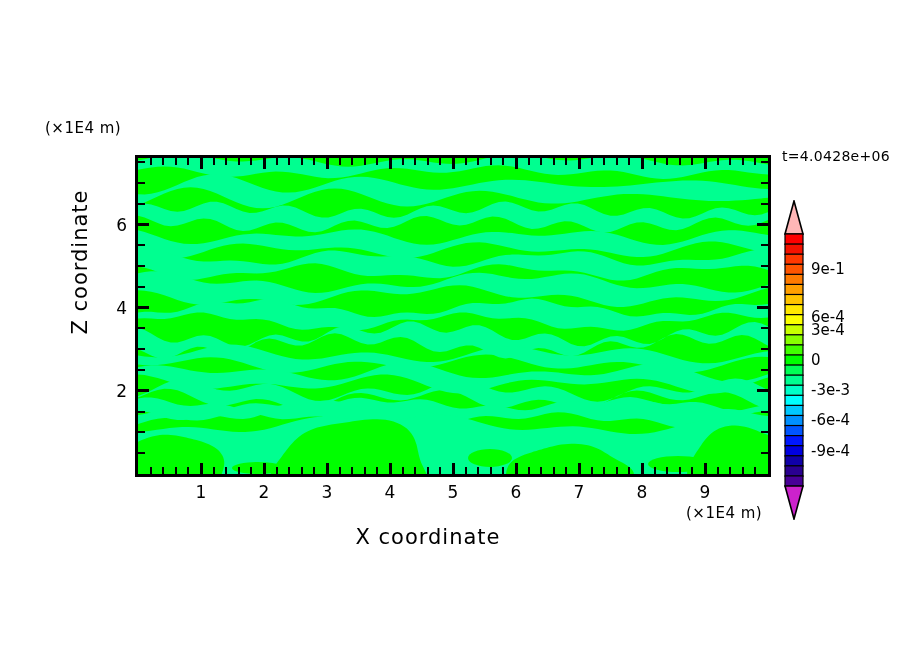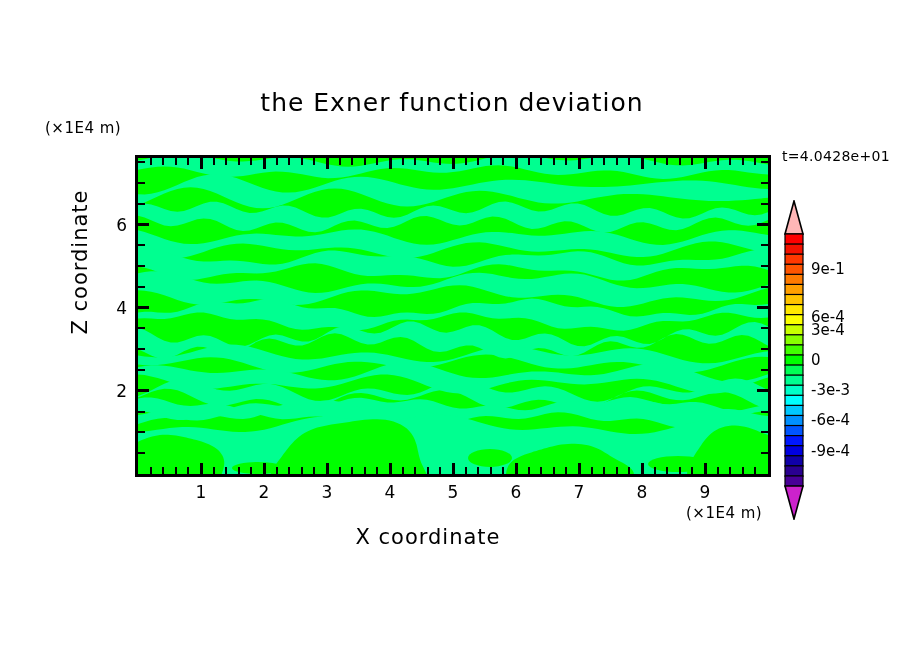--- a/index.html
+++ b/index.html
@@ -152,27 +152,26 @@
     color: #000;
     transform: translateY(-50%);
     white-space: nowrap;
   }
 </style>
 </head>
 <body>
 
 <div id="page">
 
-  <div id="chart-title">the Exner function deviation</div>
 
   <div id="units-top-left">(×1E4 m)</div>
 
   <div id="units-bottom-right">(×1E4 m)</div>
 
-  <div id="timestamp">t=4.0428e+01</div>
+  <div id="timestamp">t=4.0428e+06</div>
 
   <div id="plot-frame">
     <svg id="plot-canvas" viewBox="0 0 630 316" preserveAspectRatio="none">
         <rect x="0" y="0" width="630" height="316" fill="#00ff00"></rect>
         <path d="M 0.0,2.5 L 6.6,1.2 L 13.1,-0.3 L 19.7,-1.8 L 26.3,-3.2 L 32.8,-4.2 L 39.4,-4.8 L 45.9,-4.9 L 52.5,-4.4 L 59.1,-3.5 L 65.6,-2.2 L 72.2,-0.7 L 78.8,0.7 L 85.3,2.0 L 91.9,3.0 L 98.4,3.5 L 105.0,3.5 L 111.6,3.1 L 118.1,2.4 L 124.7,1.4 L 131.3,0.4 L 137.8,-0.4 L 144.4,-0.9 L 150.9,-0.9 L 157.5,-0.5 L 164.1,0.4 L 170.6,1.7 L 177.2,3.2 L 183.8,4.9 L 190.3,6.4 L 196.9,7.6 L 203.4,8.4 L 210.0,8.7 L 216.6,8.5 L 223.1,7.7 L 229.7,6.6 L 236.3,5.3 L 242.8,3.9 L 249.4,2.7 L 255.9,1.7 L 262.5,1.2 L 269.1,1.2 L 275.6,1.6 L 282.2,2.4 L 288.8,3.3 L 295.3,4.4 L 301.9,5.2 L 308.4,5.8 L 315.0,6.0 L 321.6,5.6 L 328.1,4.8 L 334.7,3.6 L 341.3,2.0 L 347.8,0.3 L 354.4,-1.3 L 360.9,-2.7 L 367.5,-3.7 L 374.1,-4.2 L 380.6,-4.1 L 387.2,-3.6 L 393.8,-2.6 L 400.3,-1.4 L 406.9,-0.2 L 413.4,1.0 L 420.0,1.9 L 426.6,2.3 L 433.1,2.4 L 439.7,1.9 L 446.3,1.1 L 452.8,0.1 L 459.4,-1.0 L 465.9,-2.0 L 472.5,-2.7 L 479.1,-3.0 L 485.6,-2.8 L 492.2,-2.0 L 498.8,-0.9 L 505.3,0.7 L 511.9,2.4 L 518.4,4.1 L 525.0,5.6 L 531.6,6.7 L 538.1,7.3 L 544.7,7.5 L 551.3,7.1 L 557.8,6.3 L 564.4,5.3 L 570.9,4.1 L 577.5,3.0 L 584.1,2.2 L 590.6,1.8 L 597.2,1.8 L 603.8,2.2 L 610.3,3.0 L 616.9,4.1 L 623.4,5.4 L 630.0,6.5 L 630.0,16.4 L 623.4,16.0 L 616.9,15.3 L 610.3,14.4 L 603.8,13.4 L 597.2,12.6 L 590.6,12.1 L 584.1,12.0 L 577.5,12.4 L 570.9,13.3 L 564.4,14.5 L 557.8,16.0 L 551.3,17.6 L 544.7,19.0 L 538.1,20.1 L 531.6,20.8 L 525.0,20.9 L 518.4,20.5 L 511.9,19.7 L 505.3,18.4 L 498.8,16.9 L 492.2,15.5 L 485.6,14.1 L 479.1,13.1 L 472.5,12.6 L 465.9,12.5 L 459.4,12.8 L 452.8,13.5 L 446.3,14.5 L 439.7,15.5 L 433.1,16.3 L 426.6,16.8 L 420.0,17.0 L 413.4,16.6 L 406.9,15.8 L 400.3,14.5 L 393.8,13.0 L 387.2,11.4 L 380.6,9.8 L 374.1,8.5 L 367.5,7.7 L 360.9,7.3 L 354.4,7.5 L 347.8,8.1 L 341.3,9.2 L 334.7,10.5 L 328.1,11.9 L 321.6,13.2 L 315.0,14.1 L 308.4,14.7 L 301.9,14.8 L 295.3,14.5 L 288.8,13.7 L 282.2,12.8 L 275.6,11.8 L 269.1,10.8 L 262.5,10.2 L 255.9,10.0 L 249.4,10.3 L 242.8,11.0 L 236.3,12.2 L 229.7,13.8 L 223.1,15.4 L 216.6,17.1 L 210.0,18.5 L 203.4,19.6 L 196.9,20.1 L 190.3,20.2 L 183.8,19.7 L 177.2,18.8 L 170.6,17.6 L 164.1,16.3 L 157.5,15.2 L 150.9,14.2 L 144.4,13.7 L 137.8,13.6 L 131.3,14.0 L 124.7,14.7 L 118.1,15.7 L 111.6,16.9 L 105.0,17.9 L 98.4,18.6 L 91.9,19.0 L 85.3,18.8 L 78.8,18.2 L 72.2,17.1 L 65.6,15.6 L 59.1,13.9 L 52.5,12.2 L 45.9,10.6 L 39.4,9.5 L 32.8,8.7 L 26.3,8.5 L 19.7,8.8 L 13.1,9.6 L 6.6,10.6 L 0.0,11.7 Z" fill="#00ff90"></path>
         <path d="M 0.0,36.2 L 6.6,36.4 L 13.1,35.7 L 19.7,34.3 L 26.3,32.3 L 32.8,29.7 L 39.4,26.9 L 45.9,24.0 L 52.5,21.4 L 59.1,19.1 L 65.6,17.5 L 72.2,16.5 L 78.8,16.3 L 85.3,16.9 L 91.9,18.2 L 98.4,20.1 L 105.0,22.4 L 111.6,25.0 L 118.1,27.6 L 124.7,30.0 L 131.3,32.0 L 137.8,33.6 L 144.4,34.4 L 150.9,34.6 L 157.5,34.2 L 164.1,33.0 L 170.6,31.4 L 177.2,29.4 L 183.8,27.2 L 190.3,24.9 L 196.9,22.8 L 203.4,21.0 L 210.0,19.7 L 216.6,18.9 L 223.1,18.7 L 229.7,19.0 L 236.3,19.9 L 242.8,21.2 L 249.4,22.8 L 255.9,24.6 L 262.5,26.4 L 269.1,28.1 L 275.6,29.6 L 282.2,30.8 L 288.8,31.5 L 295.3,31.8 L 301.9,31.7 L 308.4,31.1 L 315.0,30.2 L 321.6,29.1 L 328.1,27.8 L 334.7,26.4 L 341.3,25.1 L 347.8,23.9 L 354.4,22.9 L 360.9,22.2 L 367.5,21.8 L 374.1,21.7 L 380.6,21.9 L 387.2,22.3 L 393.8,23.0 L 400.3,23.8 L 406.9,24.6 L 413.4,25.5 L 420.0,26.4 L 426.6,27.2 L 433.1,27.9 L 439.7,28.4 L 446.3,28.8 L 452.8,29.0 L 459.4,29.1 L 465.9,29.0 L 472.5,28.8 L 479.1,28.4 L 485.6,28.0 L 492.2,27.4 L 498.8,26.7 L 505.3,26.0 L 511.9,25.3 L 518.4,24.6 L 525.0,24.0 L 531.6,23.4 L 538.1,22.9 L 544.7,22.6 L 551.3,22.4 L 557.8,22.5 L 564.4,22.8 L 570.9,23.3 L 577.5,24.1 L 584.1,25.0 L 590.6,26.0 L 597.2,27.1 L 603.8,28.2 L 610.3,29.3 L 616.9,30.1 L 623.4,30.7 L 630.0,31.0 L 630.0,39.7 L 623.4,40.4 L 616.9,41.1 L 610.3,41.7 L 603.8,42.2 L 597.2,42.6 L 590.6,42.9 L 584.1,43.0 L 577.5,43.0 L 570.9,42.9 L 564.4,42.6 L 557.8,42.1 L 551.3,41.5 L 544.7,40.8 L 538.1,40.0 L 531.6,39.2 L 525.0,38.3 L 518.4,37.5 L 511.9,36.8 L 505.3,36.3 L 498.8,36.0 L 492.2,35.9 L 485.6,36.1 L 479.1,36.6 L 472.5,37.4 L 465.9,38.4 L 459.4,39.5 L 452.8,40.8 L 446.3,42.1 L 439.7,43.4 L 433.1,44.4 L 426.6,45.2 L 420.0,45.6 L 413.4,45.6 L 406.9,45.2 L 400.3,44.4 L 393.8,43.1 L 387.2,41.6 L 380.6,39.9 L 374.1,38.1 L 367.5,36.4 L 360.9,34.9 L 354.4,33.7 L 347.8,33.0 L 341.3,32.8 L 334.7,33.2 L 328.1,34.1 L 321.6,35.6 L 315.0,37.4 L 308.4,39.5 L 301.9,41.7 L 295.3,43.9 L 288.8,45.8 L 282.2,47.3 L 275.6,48.2 L 269.1,48.5 L 262.5,48.2 L 255.9,47.1 L 249.4,45.5 L 242.8,43.4 L 236.3,40.9 L 229.7,38.4 L 223.1,35.9 L 216.6,33.7 L 210.0,31.9 L 203.4,30.8 L 196.9,30.4 L 190.3,30.8 L 183.8,31.9 L 177.2,33.7 L 170.6,36.0 L 164.1,38.7 L 157.5,41.6 L 150.9,44.3 L 144.4,46.8 L 137.8,48.7 L 131.3,49.9 L 124.7,50.3 L 118.1,50.0 L 111.6,48.7 L 105.0,46.8 L 98.4,44.3 L 91.9,41.5 L 85.3,38.5 L 78.8,35.5 L 72.2,33.0 L 65.6,31.0 L 59.1,29.7 L 52.5,29.3 L 45.9,29.7 L 39.4,30.9 L 32.8,32.9 L 26.3,35.5 L 19.7,38.4 L 13.1,41.5 L 6.6,44.5 L 0.0,47.0 Z" fill="#00ff90"></path>
         <path d="M 0.0,46.1 L 6.6,45.5 L 13.1,46.4 L 19.7,48.6 L 26.3,51.0 L 32.8,53.0 L 39.4,53.7 L 45.9,52.9 L 52.5,50.8 L 59.1,48.0 L 65.6,45.4 L 72.2,43.8 L 78.8,43.7 L 85.3,45.2 L 91.9,47.9 L 98.4,51.0 L 105.0,53.6 L 111.6,54.9 L 118.1,54.8 L 124.7,53.2 L 131.3,50.9 L 137.8,48.8 L 144.4,47.5 L 150.9,47.7 L 157.5,49.5 L 164.1,52.4 L 170.6,55.6 L 177.2,58.2 L 183.8,59.6 L 190.3,59.4 L 196.9,57.7 L 203.4,55.2 L 210.0,52.6 L 216.6,51.0 L 223.1,50.7 L 229.7,51.9 L 236.3,54.3 L 242.8,56.9 L 249.4,59.0 L 255.9,59.8 L 262.5,59.0 L 269.1,56.7 L 275.6,53.6 L 282.2,50.5 L 288.8,48.3 L 295.3,47.5 L 301.9,48.3 L 308.4,50.2 L 315.0,52.6 L 321.6,54.5 L 328.1,55.2 L 334.7,54.3 L 341.3,52.1 L 347.8,49.1 L 354.4,46.1 L 360.9,44.1 L 367.5,43.6 L 374.1,44.7 L 380.6,47.0 L 387.2,49.8 L 393.8,52.3 L 400.3,53.6 L 406.9,53.3 L 413.4,51.7 L 420.0,49.3 L 426.6,47.0 L 433.1,45.5 L 439.7,45.5 L 446.3,47.1 L 452.8,49.9 L 459.4,53.2 L 465.9,56.1 L 472.5,57.7 L 479.1,57.8 L 485.6,56.4 L 492.2,54.1 L 498.8,51.8 L 505.3,50.2 L 511.9,50.1 L 518.4,51.4 L 525.0,53.9 L 531.6,56.9 L 538.1,59.3 L 544.7,60.5 L 551.3,60.2 L 557.8,58.2 L 564.4,55.4 L 570.9,52.5 L 577.5,50.3 L 584.1,49.5 L 590.6,50.2 L 597.2,52.1 L 603.8,54.5 L 610.3,56.4 L 616.9,57.2 L 623.4,56.5 L 630.0,54.3 L 630.0,61.9 L 623.4,64.8 L 616.9,66.9 L 610.3,67.8 L 603.8,67.1 L 597.2,65.2 L 590.6,62.7 L 584.1,60.6 L 577.5,59.6 L 570.9,60.2 L 564.4,62.2 L 557.8,65.3 L 551.3,68.5 L 544.7,71.0 L 538.1,72.2 L 531.6,71.7 L 525.0,70.0 L 518.4,67.5 L 511.9,65.4 L 505.3,64.2 L 498.8,64.5 L 492.2,66.3 L 485.6,69.0 L 479.1,71.8 L 472.5,73.9 L 465.9,74.6 L 459.4,73.6 L 452.8,71.3 L 446.3,68.3 L 439.7,65.4 L 433.1,63.6 L 426.6,63.3 L 420.0,64.5 L 413.4,66.6 L 406.9,68.9 L 400.3,70.6 L 393.8,70.9 L 387.2,69.6 L 380.6,67.0 L 374.1,63.8 L 367.5,60.8 L 360.9,58.9 L 354.4,58.6 L 347.8,59.8 L 341.3,62.1 L 334.7,64.7 L 328.1,66.7 L 321.6,67.4 L 315.0,66.6 L 308.4,64.5 L 301.9,61.8 L 295.3,59.4 L 288.8,58.1 L 282.2,58.3 L 275.6,60.1 L 269.1,63.0 L 262.5,66.2 L 255.9,68.7 L 249.4,70.0 L 242.8,69.8 L 236.3,68.1 L 229.7,65.8 L 223.1,63.7 L 216.6,62.6 L 210.0,62.9 L 203.4,64.8 L 196.9,67.6 L 190.3,70.7 L 183.8,73.2 L 177.2,74.3 L 170.6,73.8 L 164.1,71.8 L 157.5,69.1 L 150.9,66.5 L 144.4,64.8 L 137.8,64.6 L 131.3,65.8 L 124.7,68.0 L 118.1,70.5 L 111.6,72.4 L 105.0,72.9 L 98.4,71.9 L 91.9,69.4 L 85.3,66.2 L 78.8,63.1 L 72.2,61.0 L 65.6,60.4 L 59.1,61.3 L 52.5,63.4 L 45.9,65.8 L 39.4,67.6 L 32.8,68.3 L 26.3,67.4 L 19.7,65.1 L 13.1,62.2 L 6.6,59.5 L 0.0,57.7 Z" fill="#00ff90"></path>
         <path d="M 0.0,72.3 L 6.6,74.1 L 13.1,76.3 L 19.7,78.6 L 26.3,80.9 L 32.8,83.0 L 39.4,84.6 L 45.9,85.7 L 52.5,86.1 L 59.1,85.9 L 65.6,85.2 L 72.2,83.9 L 78.8,82.4 L 85.3,80.7 L 91.9,79.1 L 98.4,77.6 L 105.0,76.5 L 111.6,75.9 L 118.1,75.6 L 124.7,75.8 L 131.3,76.3 L 137.8,76.9 L 144.4,77.6 L 150.9,78.1 L 157.5,78.4 L 164.1,78.4 L 170.6,78.0 L 177.2,77.2 L 183.8,76.2 L 190.3,74.9 L 196.9,73.7 L 203.4,72.6 L 210.0,71.8 L 216.6,71.4 L 223.1,71.6 L 229.7,72.4 L 236.3,73.7 L 242.8,75.5 L 249.4,77.6 L 255.9,79.9 L 262.5,82.1 L 269.1,84.0 L 275.6,85.5 L 282.2,86.5 L 288.8,86.8 L 295.3,86.4 L 301.9,85.4 L 308.4,83.9 L 315.0,82.1 L 321.6,80.2 L 328.1,78.2 L 334.7,76.5 L 341.3,75.2 L 347.8,74.3 L 354.4,73.9 L 360.9,74.0 L 367.5,74.4 L 374.1,75.1 L 380.6,76.0 L 387.2,76.8 L 393.8,77.4 L 400.3,77.7 L 406.9,77.7 L 413.4,77.3 L 420.0,76.6 L 426.6,75.7 L 433.1,74.8 L 439.7,73.9 L 446.3,73.2 L 452.8,73.0 L 459.4,73.2 L 465.9,73.9 L 472.5,75.2 L 479.1,76.8 L 485.6,78.8 L 492.2,80.9 L 498.8,82.9 L 505.3,84.7 L 511.9,86.0 L 518.4,86.8 L 525.0,86.9 L 531.6,86.3 L 538.1,85.1 L 544.7,83.4 L 551.3,81.4 L 557.8,79.2 L 564.4,77.1 L 570.9,75.2 L 577.5,73.7 L 584.1,72.7 L 590.6,72.2 L 597.2,72.3 L 603.8,72.8 L 610.3,73.7 L 616.9,74.8 L 623.4,75.9 L 630.0,76.9 L 630.0,94.8 L 623.4,93.9 L 616.9,92.5 L 610.3,90.8 L 603.8,89.0 L 597.2,87.2 L 590.6,85.5 L 584.1,84.3 L 577.5,83.6 L 570.9,83.5 L 564.4,84.0 L 557.8,85.2 L 551.3,87.0 L 544.7,89.0 L 538.1,91.3 L 531.6,93.6 L 525.0,95.7 L 518.4,97.4 L 511.9,98.5 L 505.3,99.1 L 498.8,99.1 L 492.2,98.5 L 485.6,97.5 L 479.1,96.2 L 472.5,94.8 L 465.9,93.5 L 459.4,92.3 L 452.8,91.5 L 446.3,91.1 L 439.7,91.0 L 433.1,91.3 L 426.6,91.9 L 420.0,92.5 L 413.4,93.1 L 406.9,93.6 L 400.3,93.7 L 393.8,93.4 L 387.2,92.7 L 380.6,91.7 L 374.1,90.3 L 367.5,88.7 L 360.9,87.2 L 354.4,85.9 L 347.8,84.8 L 341.3,84.3 L 334.7,84.4 L 328.1,85.1 L 321.6,86.4 L 315.0,88.2 L 308.4,90.3 L 301.9,92.6 L 295.3,94.9 L 288.8,97.0 L 282.2,98.6 L 275.6,99.7 L 269.1,100.2 L 262.5,100.0 L 255.9,99.3 L 249.4,98.0 L 242.8,96.5 L 236.3,94.8 L 229.7,93.1 L 223.1,91.6 L 216.6,90.5 L 210.0,89.7 L 203.4,89.4 L 196.9,89.6 L 190.3,90.0 L 183.8,90.6 L 177.2,91.3 L 170.6,91.9 L 164.1,92.3 L 157.5,92.3 L 150.9,92.0 L 144.4,91.3 L 137.8,90.2 L 131.3,89.1 L 124.7,87.8 L 118.1,86.7 L 111.6,85.9 L 105.0,85.6 L 98.4,85.7 L 91.9,86.5 L 85.3,87.8 L 78.8,89.5 L 72.2,91.6 L 65.6,93.9 L 59.1,96.1 L 52.5,98.0 L 45.9,99.6 L 39.4,100.5 L 32.8,100.8 L 26.3,100.5 L 19.7,99.5 L 13.1,98.0 L 6.6,96.2 L 0.0,94.2 Z" fill="#00ff90"></path>
         <path d="M 0.0,92.2 L 6.6,91.3 L 13.1,91.3 L 19.7,92.1 L 26.3,93.7 L 32.8,95.7 L 39.4,98.0 L 45.9,100.1 L 52.5,101.8 L 59.1,102.9 L 65.6,103.4 L 72.2,103.4 L 78.8,103.2 L 85.3,102.8 L 91.9,102.6 L 98.4,102.7 L 105.0,103.3 L 111.6,104.1 L 118.1,105.1 L 124.7,106.1 L 131.3,106.6 L 137.8,106.5 L 144.4,105.8 L 150.9,104.2 L 157.5,102.1 L 164.1,99.6 L 170.6,97.2 L 177.2,95.0 L 183.8,93.4 L 190.3,92.6 L 196.9,92.5 L 203.4,93.2 L 210.0,94.3 L 216.6,95.6 L 223.1,96.8 L 229.7,97.7 L 236.3,98.2 L 242.8,98.4 L 249.4,98.2 L 255.9,98.0 L 262.5,98.0 L 269.1,98.4 L 275.6,99.3 L 282.2,100.7 L 288.8,102.5 L 295.3,104.6 L 301.9,106.5 L 308.4,107.9 L 315.0,108.7 L 321.6,108.6 L 328.1,107.7 L 334.7,106.1 L 341.3,104.1 L 347.8,101.8 L 354.4,99.8 L 360.9,98.1 L 367.5,97.1 L 374.1,96.6 L 380.6,96.6 L 387.2,96.9 L 393.8,97.3 L 400.3,97.4 L 406.9,97.2 L 413.4,96.7 L 420.0,95.8 L 426.6,94.7 L 433.1,93.8 L 439.7,93.3 L 446.3,93.5 L 452.8,94.3 L 459.4,95.9 L 465.9,98.1 L 472.5,100.6 L 479.1,103.0 L 485.6,105.2 L 492.2,106.7 L 498.8,107.4 L 505.3,107.4 L 511.9,106.7 L 518.4,105.6 L 525.0,104.3 L 531.6,103.1 L 538.1,102.2 L 544.7,101.8 L 551.3,101.7 L 557.8,101.9 L 564.4,102.1 L 570.9,102.1 L 577.5,101.6 L 584.1,100.7 L 590.6,99.2 L 597.2,97.3 L 603.8,95.3 L 610.3,93.4 L 616.9,92.0 L 623.4,91.3 L 630.0,91.4 L 630.0,112.0 L 623.4,109.9 L 616.9,108.5 L 610.3,107.8 L 603.8,107.8 L 597.2,108.3 L 590.6,109.2 L 584.1,110.1 L 577.5,110.8 L 570.9,111.1 L 564.4,111.1 L 557.8,110.8 L 551.3,110.3 L 544.7,110.0 L 538.1,110.1 L 531.6,110.8 L 525.0,112.0 L 518.4,113.8 L 511.9,116.0 L 505.3,118.3 L 498.8,120.4 L 492.2,121.9 L 485.6,122.6 L 479.1,122.6 L 472.5,121.7 L 465.9,120.1 L 459.4,118.3 L 452.8,116.4 L 446.3,114.7 L 439.7,113.5 L 433.1,112.8 L 426.6,112.5 L 420.0,112.6 L 413.4,112.8 L 406.9,112.8 L 400.3,112.5 L 393.8,111.8 L 387.2,110.6 L 380.6,109.2 L 374.1,107.8 L 367.5,106.7 L 360.9,106.2 L 354.4,106.4 L 347.8,107.4 L 341.3,109.1 L 334.7,111.3 L 328.1,113.8 L 321.6,116.2 L 315.0,118.2 L 308.4,119.6 L 301.9,120.2 L 295.3,120.1 L 288.8,119.6 L 282.2,118.7 L 275.6,117.8 L 269.1,117.2 L 262.5,116.9 L 255.9,116.9 L 249.4,117.3 L 242.8,117.7 L 236.3,118.0 L 229.7,117.9 L 223.1,117.2 L 216.6,115.9 L 210.0,114.0 L 203.4,111.8 L 196.9,109.5 L 190.3,107.5 L 183.8,106.0 L 177.2,105.3 L 170.6,105.5 L 164.1,106.5 L 157.5,108.0 L 150.9,109.9 L 144.4,111.8 L 137.8,113.4 L 131.3,114.6 L 124.7,115.2 L 118.1,115.4 L 111.6,115.3 L 105.0,115.1 L 98.4,115.1 L 91.9,115.5 L 85.3,116.3 L 78.8,117.5 L 72.2,118.9 L 65.6,120.3 L 59.1,121.4 L 52.5,121.9 L 45.9,121.6 L 39.4,120.5 L 32.8,118.7 L 26.3,116.5 L 19.7,114.0 L 13.1,111.6 L 6.6,109.7 L 0.0,108.4 Z" fill="#00ff90"></path>
         <path d="M 0.0,115.2 L 6.6,114.0 L 13.1,113.2 L 19.7,113.2 L 26.3,113.8 L 32.8,115.1 L 39.4,116.9 L 45.9,119.0 L 52.5,121.1 L 59.1,123.0 L 65.6,124.5 L 72.2,125.4 L 78.8,125.8 L 85.3,125.6 L 91.9,125.0 L 98.4,124.2 L 105.0,123.3 L 111.6,122.8 L 118.1,122.6 L 124.7,123.1 L 131.3,124.1 L 137.8,125.6 L 144.4,127.5 L 150.9,129.6 L 157.5,131.6 L 164.1,133.3 L 170.6,134.5 L 177.2,135.0 L 183.8,134.8 L 190.3,133.9 L 196.9,132.5 L 203.4,130.8 L 210.0,129.1 L 216.6,127.5 L 223.1,126.3 L 229.7,125.6 L 236.3,125.4 L 242.8,125.8 L 249.4,126.5 L 255.9,127.5 L 262.5,128.4 L 269.1,129.0 L 275.6,129.1 L 282.2,128.7 L 288.8,127.6 L 295.3,126.0 L 301.9,123.9 L 308.4,121.6 L 315.0,119.3 L 321.6,117.3 L 328.1,115.8 L 334.7,114.9 L 341.3,114.7 L 347.8,115.2 L 354.4,116.1 L 360.9,117.4 L 367.5,118.8 L 374.1,120.0 L 380.6,120.8 L 387.2,121.1 L 393.8,120.9 L 400.3,120.2 L 406.9,119.1 L 413.4,117.9 L 420.0,116.7 L 426.6,115.8 L 433.1,115.5 L 439.7,115.7 L 446.3,116.6 L 452.8,118.2 L 459.4,120.2 L 465.9,122.5 L 472.5,124.9 L 479.1,127.0 L 485.6,128.6 L 492.2,129.7 L 498.8,130.2 L 505.3,130.0 L 511.9,129.4 L 518.4,128.4 L 525.0,127.4 L 531.6,126.6 L 538.1,126.1 L 544.7,126.1 L 551.3,126.7 L 557.8,127.8 L 564.4,129.2 L 570.9,130.9 L 577.5,132.5 L 584.1,133.7 L 590.6,134.5 L 597.2,134.6 L 603.8,134.1 L 610.3,132.8 L 616.9,131.0 L 623.4,129.0 L 630.0,126.8 L 630.0,130.1 L 623.4,131.8 L 616.9,133.9 L 610.3,136.2 L 603.8,138.5 L 597.2,140.4 L 590.6,141.9 L 584.1,142.8 L 577.5,143.1 L 570.9,142.7 L 564.4,142.0 L 557.8,141.1 L 551.3,140.2 L 544.7,139.5 L 538.1,139.3 L 531.6,139.7 L 525.0,140.5 L 518.4,141.9 L 511.9,143.6 L 505.3,145.4 L 498.8,147.0 L 492.2,148.2 L 485.6,148.9 L 479.1,148.9 L 472.5,148.2 L 465.9,146.9 L 459.4,145.1 L 452.8,143.0 L 446.3,141.0 L 439.7,139.1 L 433.1,137.8 L 426.6,137.0 L 420.0,136.7 L 413.4,137.0 L 406.9,137.7 L 400.3,138.5 L 393.8,139.3 L 387.2,139.8 L 380.6,139.8 L 374.1,139.3 L 367.5,138.2 L 360.9,136.5 L 354.4,134.5 L 347.8,132.4 L 341.3,130.4 L 334.7,128.7 L 328.1,127.6 L 321.6,127.2 L 315.0,127.4 L 308.4,128.3 L 301.9,129.7 L 295.3,131.4 L 288.8,133.1 L 282.2,134.6 L 275.6,135.6 L 269.1,136.2 L 262.5,136.2 L 255.9,135.7 L 249.4,134.9 L 242.8,133.9 L 236.3,133.0 L 229.7,132.4 L 223.1,132.4 L 216.6,132.9 L 210.0,134.1 L 203.4,135.8 L 196.9,138.0 L 190.3,140.3 L 183.8,142.6 L 177.2,144.5 L 170.6,146.0 L 164.1,146.8 L 157.5,146.9 L 150.9,146.4 L 144.4,145.4 L 137.8,144.2 L 131.3,142.9 L 124.7,141.8 L 118.1,141.1 L 111.6,140.9 L 105.0,141.2 L 98.4,142.1 L 91.9,143.3 L 85.3,144.6 L 78.8,145.8 L 72.2,146.6 L 65.6,146.9 L 59.1,146.6 L 52.5,145.6 L 45.9,144.0 L 39.4,141.9 L 32.8,139.6 L 26.3,137.3 L 19.7,135.3 L 13.1,133.7 L 6.6,132.7 L 0.0,132.3 Z" fill="#00ff90"></path>

